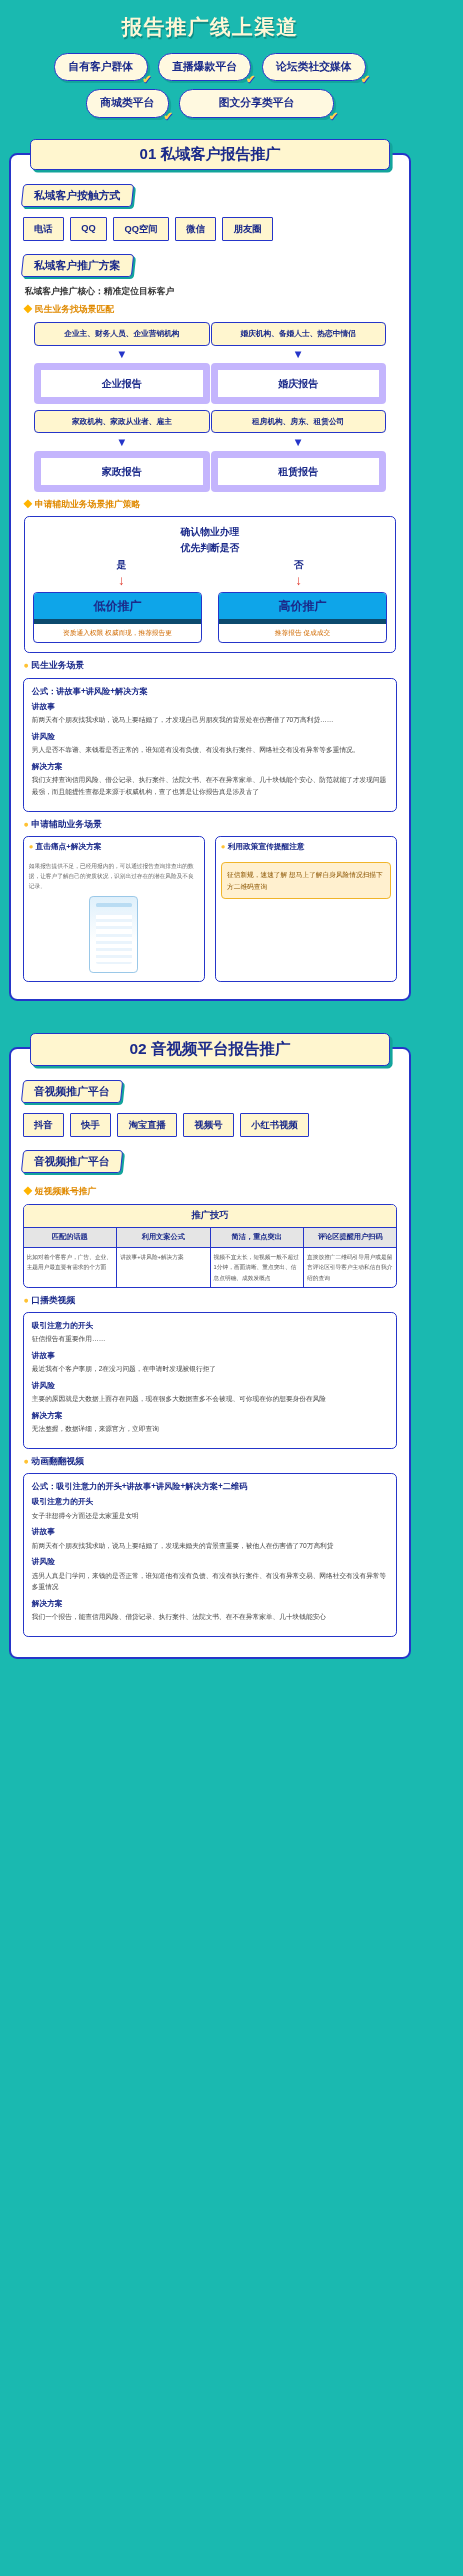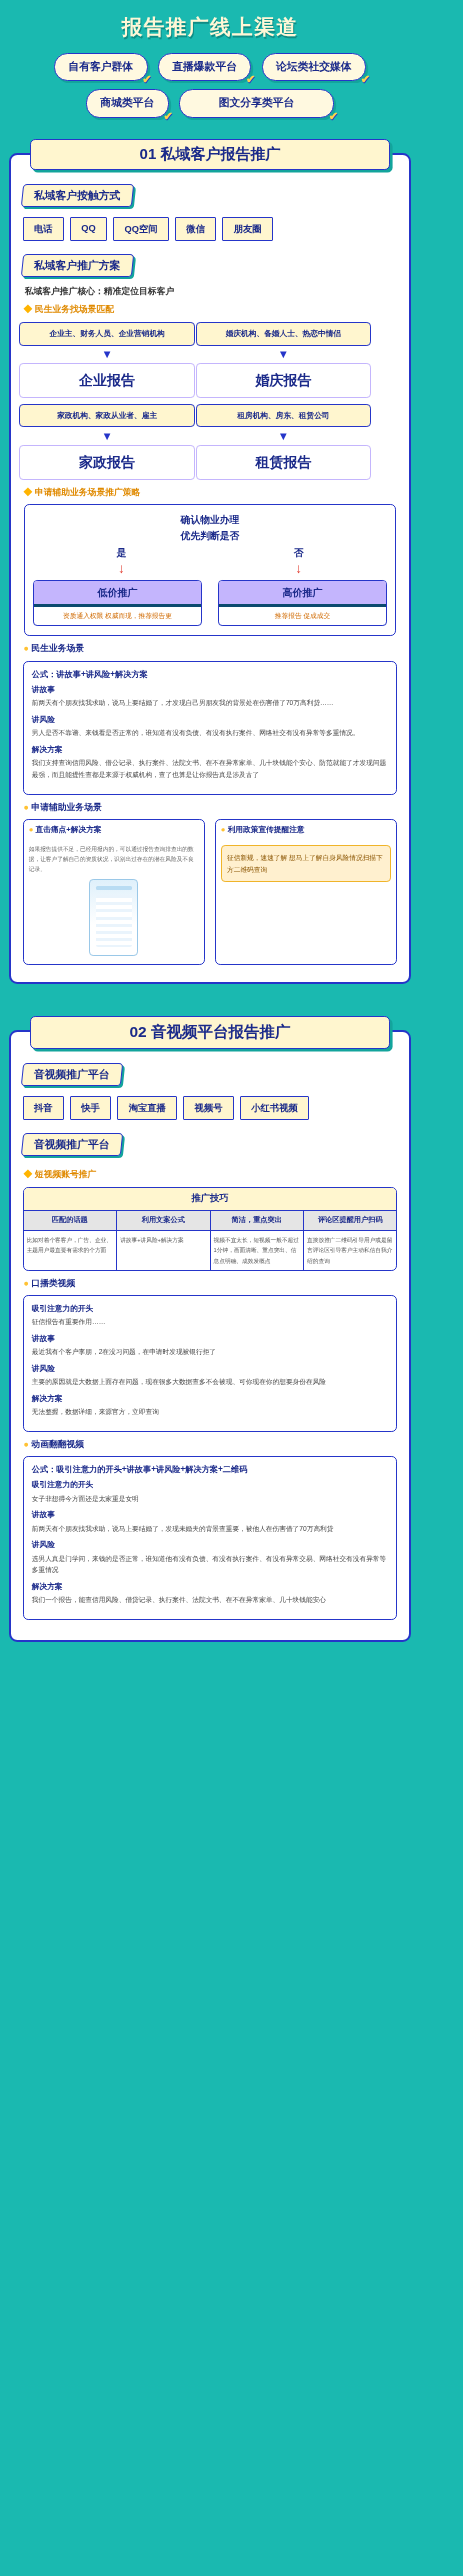--- a/index.html
+++ b/index.html
@@ -131,39 +131,39 @@
   }
   .dot-head::before {
     content: "● ";
     color: #ffc233;
   }
 
   
   .flow-wrap {
     display: flex;
     gap: 1px;
-    justify-content: flex-start;
+    justify-content: center;
     margin: 3.1px 0 5.2px 0;
   }
   .flow-col { width: 46%; }
   .flow-box {
     background: #fff6cf;
     border: 1.5px solid #2535c9;
     border-radius: 4.1px;
     font-size: 7.7px;
     font-weight: bold;
     color: #1b2a8a;
     text-align: center;
     padding: 5.2px 4.1px;
     line-height: 1.5;
   }
   .flow-box.plain {
     background: #ffffff;
-    border: 1px solid #c4b5fd;
-    font-size: 14px;
+    border: 7px solid #c4b5fd;
+    font-size: 10px;
     padding: 6.2px 4.1px;
   }
   .arrow-down {
     text-align: center;
     color: #2535c9;
     font-size: 11.3px;
     line-height: 1;
     margin: 3.1px 0;
   }
 
@@ -203,27 +203,27 @@
     gap: 15.5px;
   }
   .res-card {
     flex: 1;
     border: 1px solid #2535c9;
     border-radius: 4.1px;
     overflow: hidden;
     background: #fff;
   }
   .res-card .rc-title {
-    background: #c4b5fd;
-    text-align: center;
-    font-size: 10px;
+    background: #0ea5e9;
+    text-align: center;
+    font-size: 12px;
     font-weight: bold;
     color: #1b2a8a;
     padding: 4.1px 2.1px;
-    border-bottom: 3px solid #0c4a6e;
+    border-bottom: 5px solid #0c4a6e;
   }
   .res-card .rc-body {
     font-size: 6.7px;
     color: #d06a00;
     text-align: center;
     padding: 4.1px 3.1px;
     line-height: 1.5;
   }
 
   

